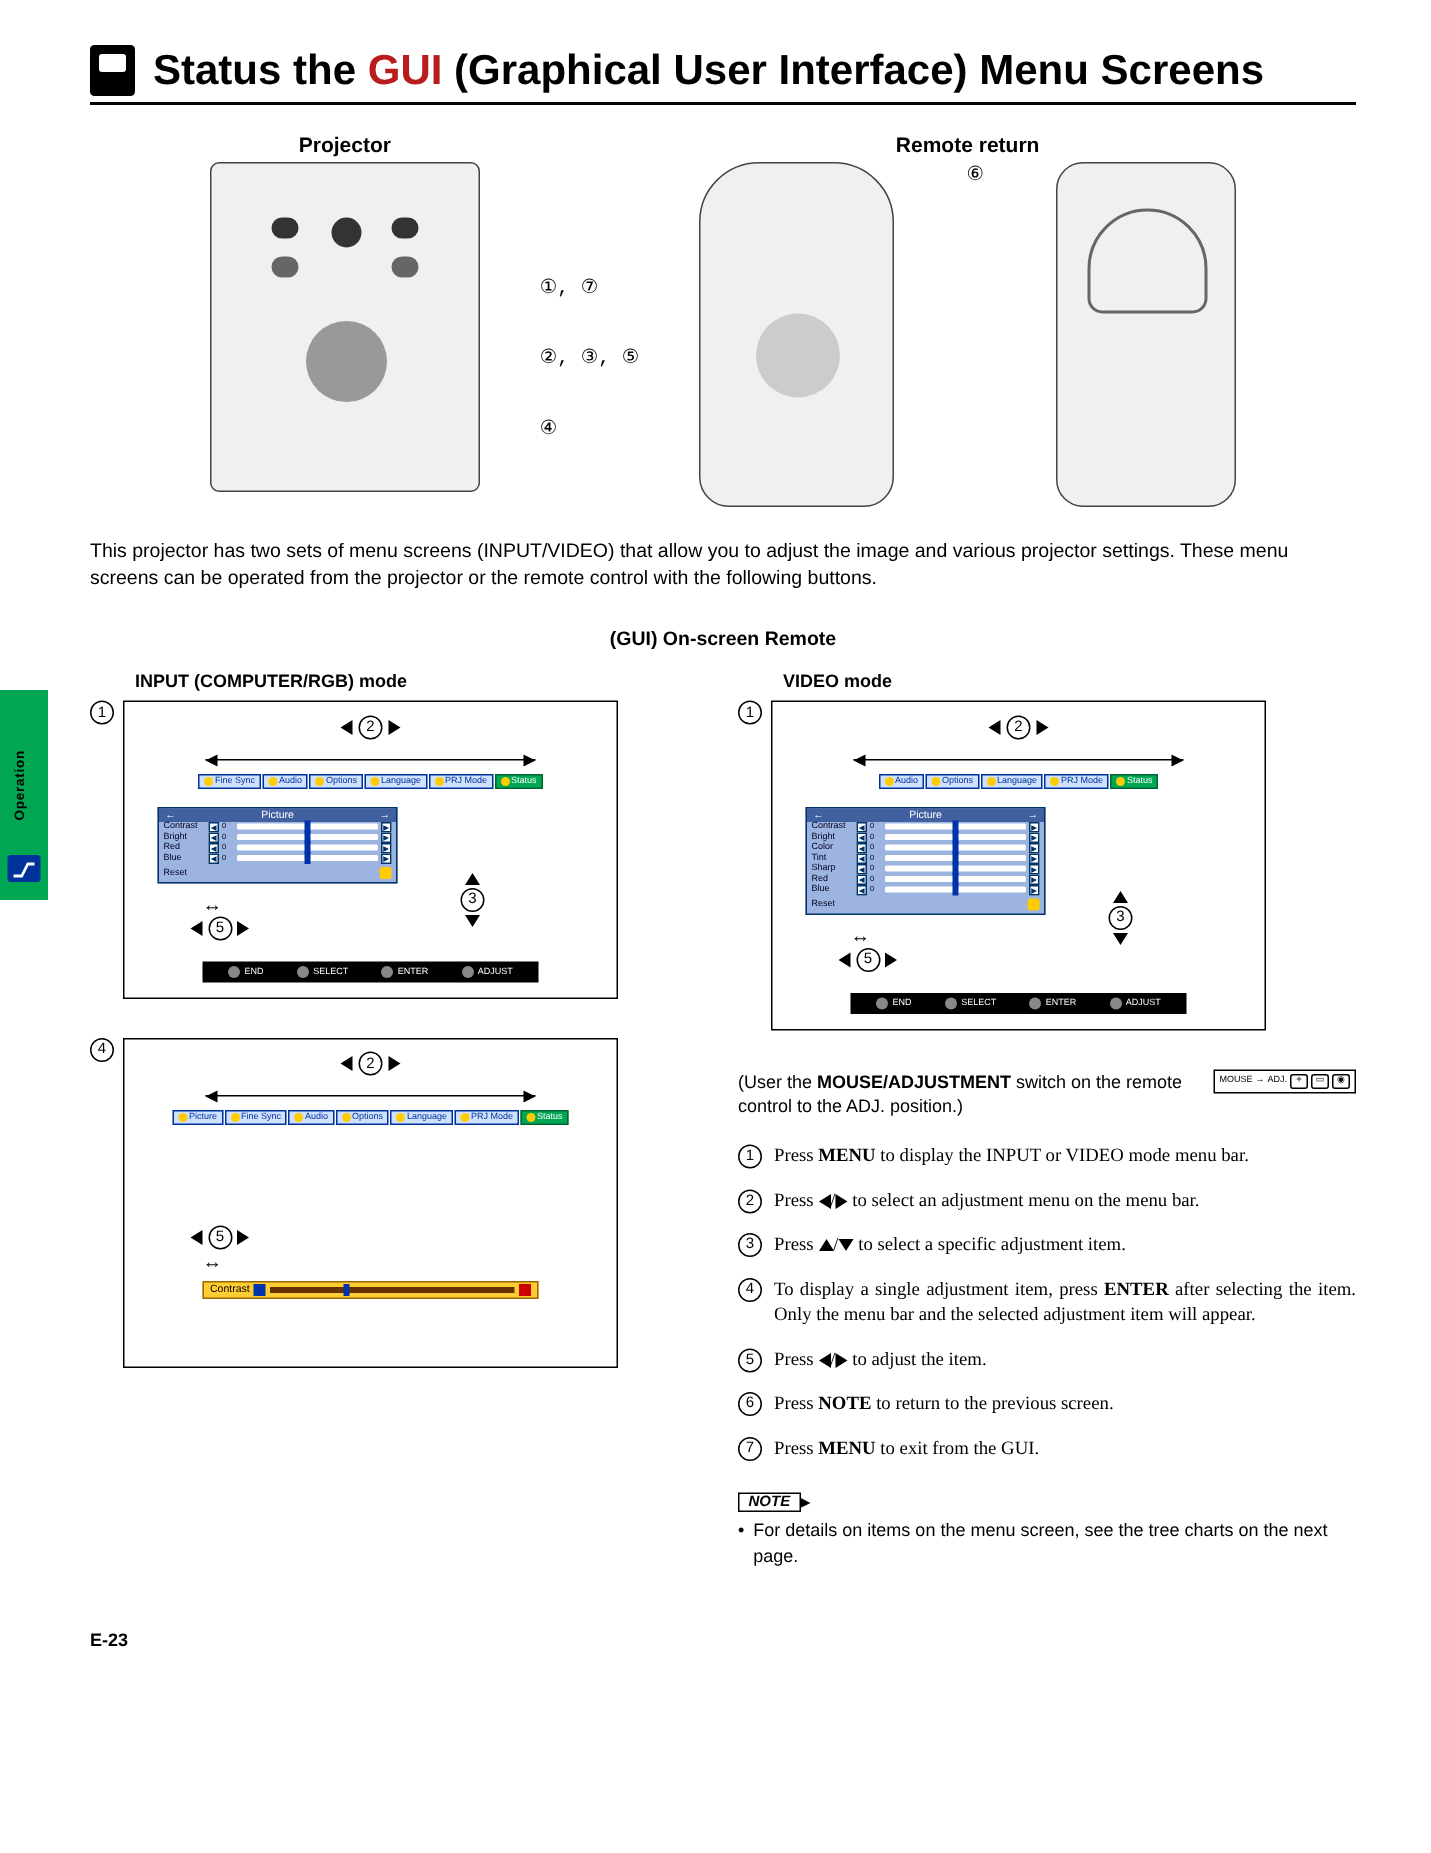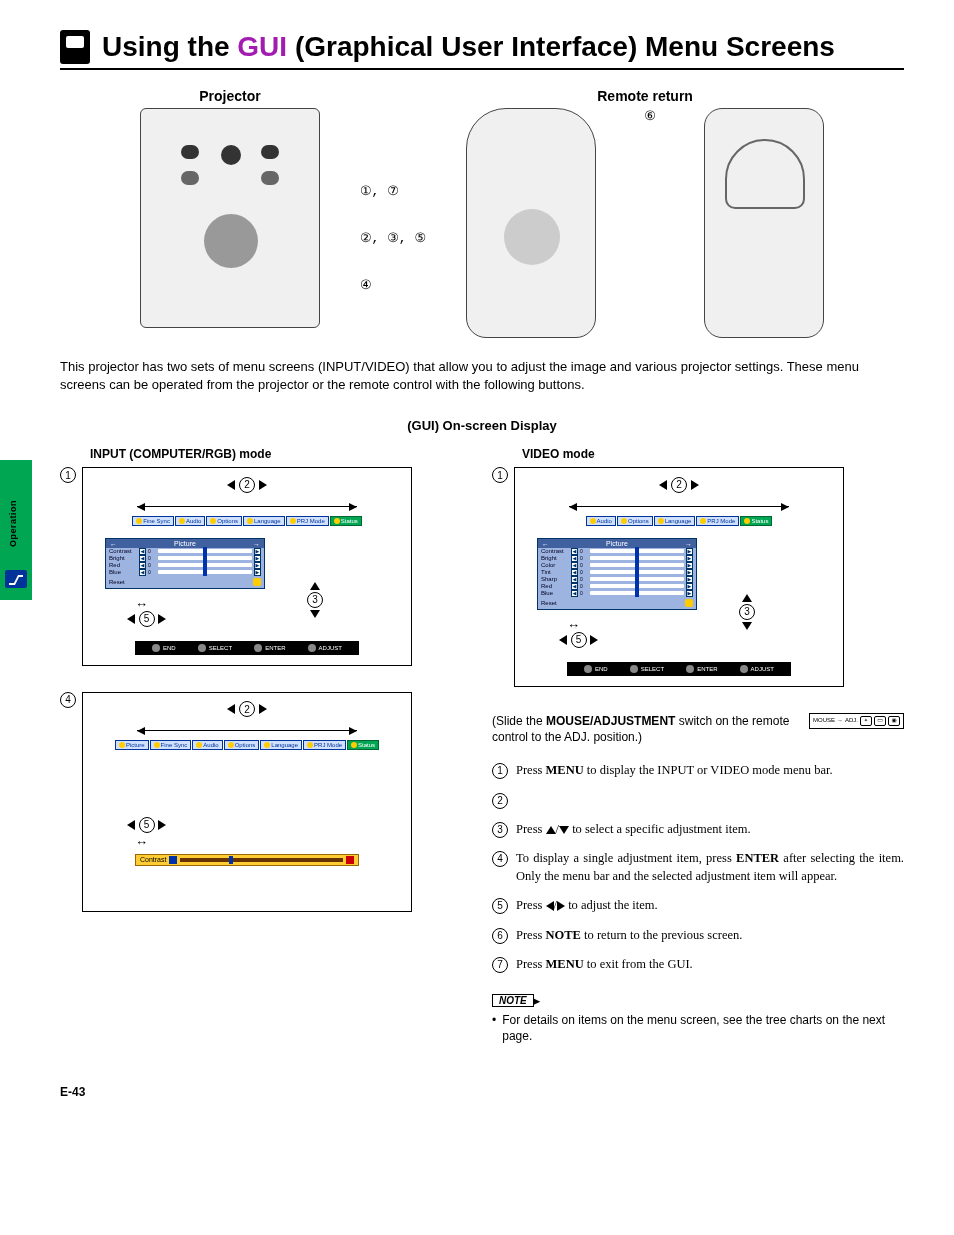--- a/index.html
+++ b/index.html
@@ -10,21 +10,21 @@
   .side-tab { position: absolute; left: 0; top: 460px; width: 32px; height: 140px; background: #00a651; }
   .side-tab-text { color: #000; font-size: 9px; font-weight: bold; writing-mode: vertical-rl; transform: rotate(180deg); position: absolute; top: 40px; left: 8px; letter-spacing: 0.5px; }
   .side-tab-icon { position: absolute; bottom: 12px; left: 5px; width: 22px; height: 18px; background: #003399; border-radius: 2px; display:flex; align-items:center; justify-content:center;}
   .side-tab-icon svg { width: 16px; height: 14px; }
 
   
   .title-row { display: flex; align-items: center; gap: 12px; border-bottom: 2px solid #000; padding-bottom: 4px; margin-bottom: 18px; }
   .title-icon { width: 30px; height: 34px; background:#000; border-radius:3px; position:relative; }
   .title-icon::after { content:""; position:absolute; top:6px; left:6px; width:18px; height:12px; background:#fff; border-radius:2px; }
   h1 { font-size: 28px; font-weight: bold; font-family: Arial, sans-serif; }
-  h1 .gui { color: #a21caf; }
+  h1 .gui { color: #b91c1c; }
 
   
   .device-row { display:flex; justify-content:center; gap: 40px; margin-bottom: 20px; }
   .device { text-align:center; }
   .device-label { font-weight: bold; font-size: 14px; margin-bottom: 4px; }
   .device-box { border: 1px solid #444; background: #f0f0f0; position: relative; }
   .device-box.projector { width: 180px; height: 220px; border-radius: 6px; }
   .device-box.remote1 { width: 130px; height: 230px; border-radius: 40px 40px 20px 20px; }
   .device-box.remote2 { width: 120px; height: 230px; border-radius: 18px; }
   .callouts { display:flex; flex-direction:column; justify-content:space-around; padding: 80px 0 30px; font-size: 13px; }
@@ -116,21 +116,21 @@
     <svg viewBox="0 0 16 14">
         <path d="M1 11 L6 11 L10 3 L15 3 L15 5 L11 5 L7 13 L1 13 Z" fill="#fff"></path>
       </svg>
   </div>
 </div>
 
 <div class="page">
   <div class="title-row">
     <div class="title-icon"></div>
     <h1>
-      <span>Using the </span><span class="gui">GUI</span><span> (Graphical User Interface) Menu Screens</span>
+      <span>Status the </span><span class="gui">GUI</span><span> (Graphical User Interface) Menu Screens</span>
     </h1>
   </div>
 
   <div class="device-row">
     <div class="device">
       <div class="device-label">Projector</div>
       <div class="device-box projector">
         <div class="dpad"></div>
         <div class="btn" style="top:36px;left:40px;width:18px;height:14px;border-radius:7px;"></div>
         <div class="btn" style="top:36px;left:120px;width:18px;height:14px;border-radius:7px;"></div>
@@ -156,21 +156,21 @@
           </div>
         <div class="device-box remote2">
           <div style="position:absolute;top:30px;left:20px;width:80px;height:70px;border:2px solid #666;border-radius:40px 40px 10px 10px;"></div>
         </div>
       </div>
     </div>
   </div>
 
   <p class="intro">This projector has two sets of menu screens (INPUT/VIDEO) that allow you to adjust the image and various projector settings. These menu screens can be operated from the projector or the remote control with the following buttons.</p>
 
-  <div class="gui-title">(GUI) On-screen Display</div>
+  <div class="gui-title">(GUI) On-screen Remote</div>
 
   <div class="gui-cols">
     <div class="gui-col">
       <div class="mode-label">INPUT (COMPUTER/RGB) mode</div>
 
       <div class="screen-wrap">
         <span class="circnum corner-num">1</span>
         <div class="screen">
           <div class="harrow-row"><span class="tri left"></span> <span class="circnum">2</span> <span class="tri right"></span></div>
           <div style="text-align:center;"><span class="longline"></span></div>
@@ -405,38 +405,39 @@
               </span>
             <span>
                 <span class="ic"></span>
                 <span>ADJUST</span>
               </span>
           </div>
         </div>
       </div>
 
       <div class="slide-note">
-        <div class="txt"><span>(Slide the </span><b>MOUSE/ADJUSTMENT</b><span> switch on the remote control to the ADJ. position.)</span></div>
+        <div class="txt"><span>(User the </span><b>MOUSE/ADJUSTMENT</b><span> switch on the remote control to the ADJ. position.)</span></div>
         <div class="switch-ic">
           <span>MOUSE</span>
             <span>→</span>
             <span>ADJ.</span>
           <span class="b">⌖</span>
             <span class="b">▭</span>
             <span class="b">◉</span>
         </div>
       </div>
 
       <ol class="steps" id="steps">
           <li>
             <span class="circnum">1</span>
             <div class="txt">Press <b>MENU</b> to display the INPUT or VIDEO mode menu bar.</div>
           </li>
           <li>
             <span class="circnum">2</span>
+            <div class="txt">Press <span class="tri left"></span>/<span class="tri right"></span> to select an adjustment menu on the menu bar.</div>
           </li>
           <li>
             <span class="circnum">3</span>
             <div class="txt">Press <span class="tri up"></span>/<span class="tri down"></span> to select a specific adjustment item.</div>
           </li>
           <li>
             <span class="circnum">4</span>
             <div class="txt">To display a single adjustment item, press <b>ENTER</b> after selecting the item. Only the menu bar and the selected adjustment item will appear.</div>
           </li>
           <li>
@@ -456,14 +457,14 @@
       <div class="note-row">
         <span class="note-box"><span>NOTE</span></span><span style="vertical-align:middle;">▸</span>
         <div class="note-txt">
             <span class="bul">•</span>
             <span>For details on items on the menu screen, see the tree charts on the next page.</span>
           </div>
       </div>
     </div>
   </div>
 
-  <div class="pgnum">E-43</div>
+  <div class="pgnum">E-23</div>
 </div>
 
 </body></html>

